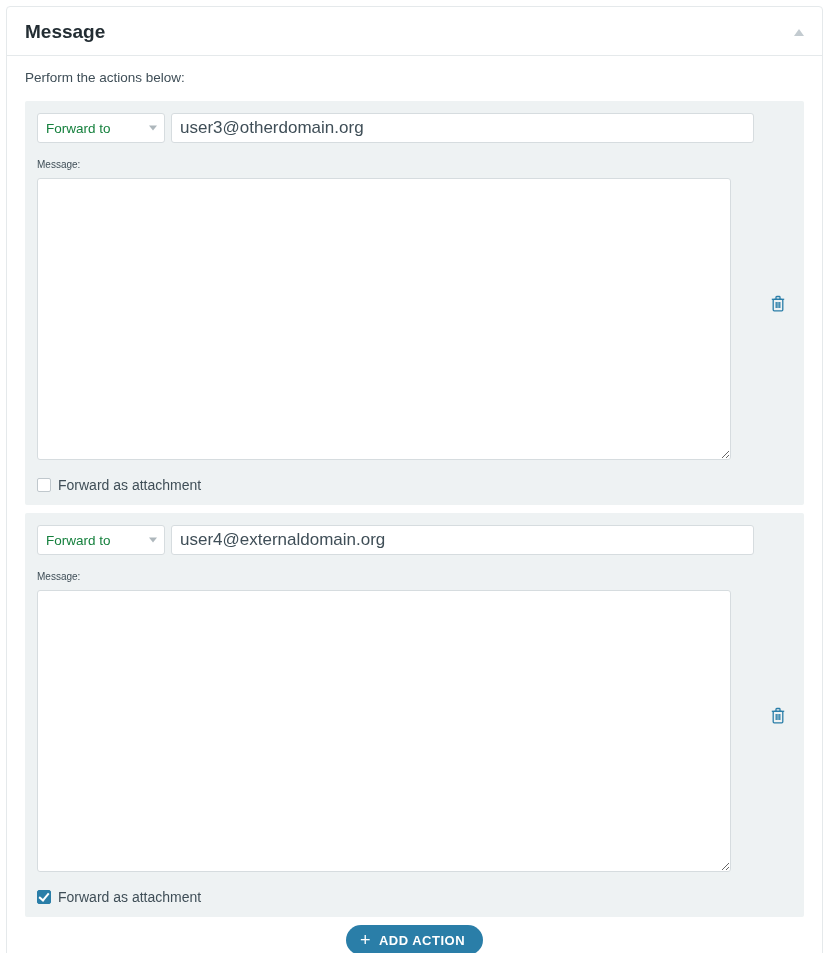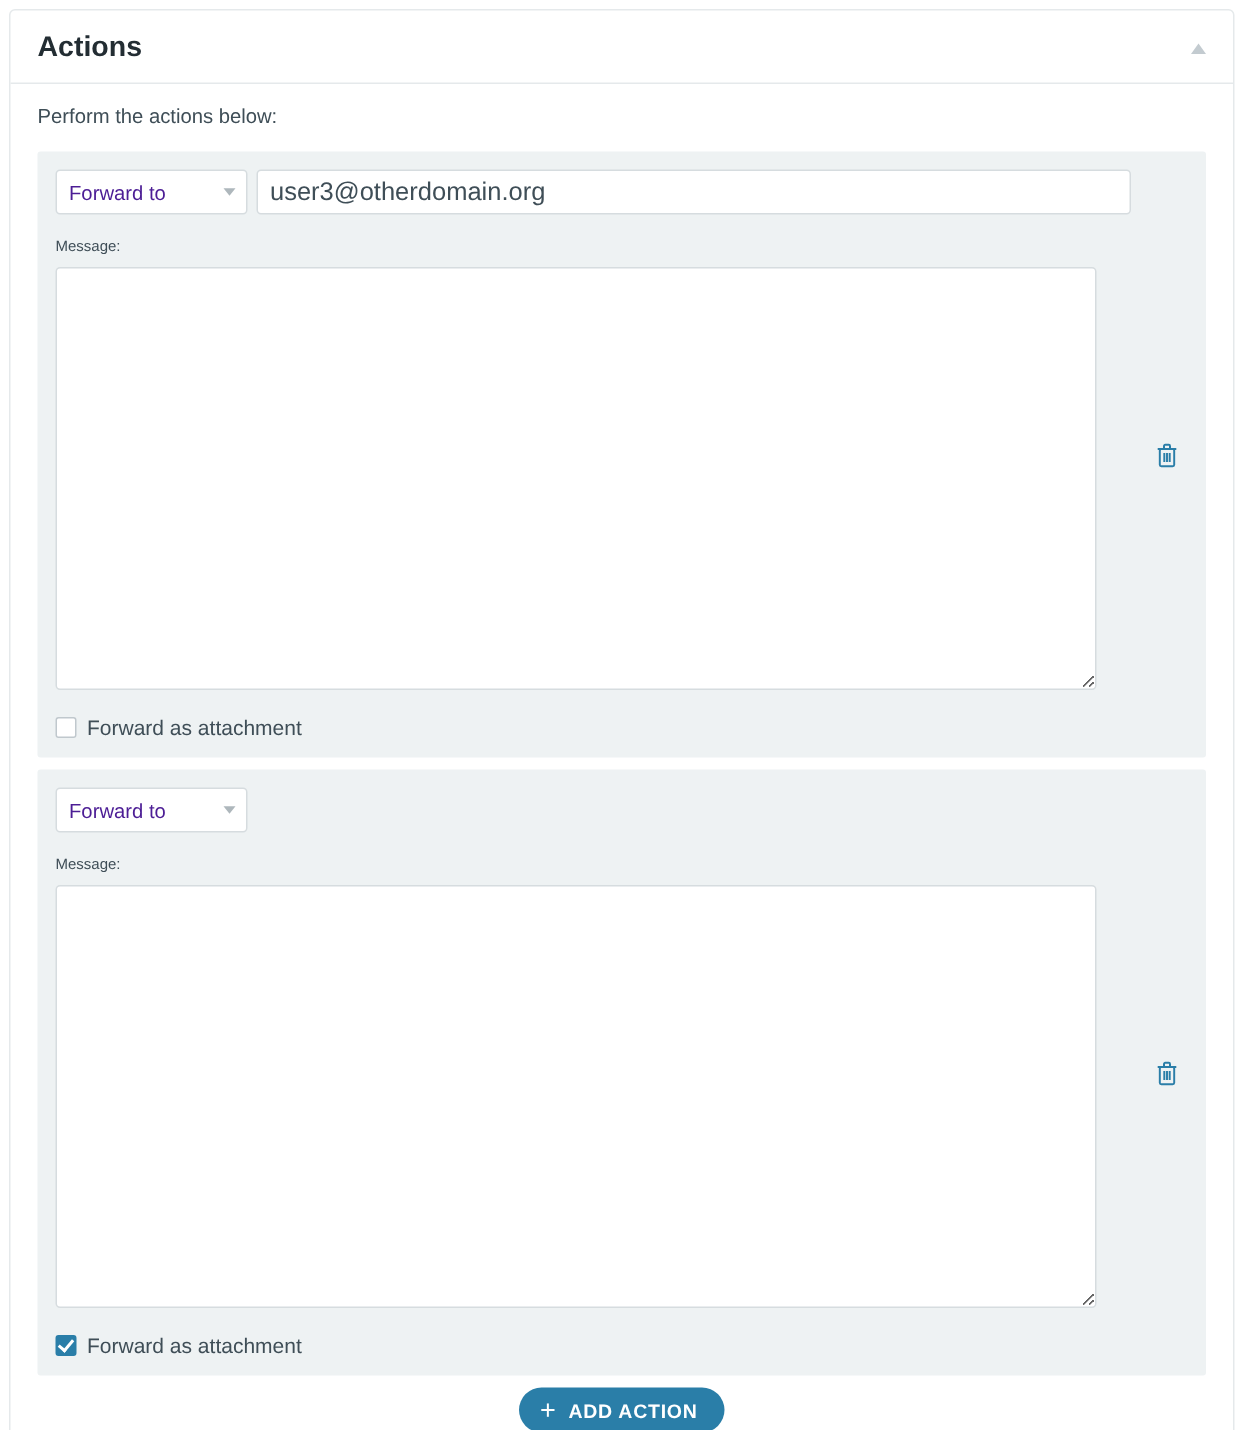--- a/index.html
+++ b/index.html
@@ -70,21 +70,21 @@
     position: relative;
   }
   .select-ctrl {
     width: 100%;
     height: 30px;
     border: 1px solid #d6dcdf;
     border-radius: 3px;
     background: #fff;
     padding: 0 24px 0 8px;
     font-size: 13.5px;
-    color: #4c1d95;
+    color: #15803d;
     display: flex;
     align-items: center;
     cursor: pointer;
   }
   .select-caret {
     position: absolute;
     right: 8px;
     top: 50%;
     transform: translateY(-50%);
     width: 0; height: 0;
@@ -198,21 +198,21 @@
     font-weight: 300;
   }
 </style>
 </head>
 <body>
 
 <div class="page">
   <div class="panel">
 
     <div class="panel-header">
-      <div class="panel-title">Actions</div>
+      <div class="panel-title">Message</div>
       <div class="collapse-caret"></div>
     </div>
 
     <div class="panel-body">
 
       <div class="instruction">Perform the actions below:</div>
 
       <div class="action-card">
         <div class="action-content">
           <div class="row1">
@@ -247,20 +247,21 @@
 
       <div class="action-card">
         <div class="action-content">
           <div class="row1">
             <div class="select-wrap">
               <div class="select-ctrl">
                 <span>Forward to</span>
               </div>
               <span class="select-caret"></span>
             </div>
+            <input class="text-input" type="text" value="user4@externaldomain.org" style="">
           </div>
           <div class="msg-label">Message:</div>
           <textarea class="msg-textarea short" value="" style=""></textarea>
           <label class="check-row">
             <span class="cbox checked"></span>
             <span>Forward as attachment</span>
           </label>
         </div>
         <div class="trash-btn">
           <svg width="16" height="17" viewBox="0 0 16 17">

